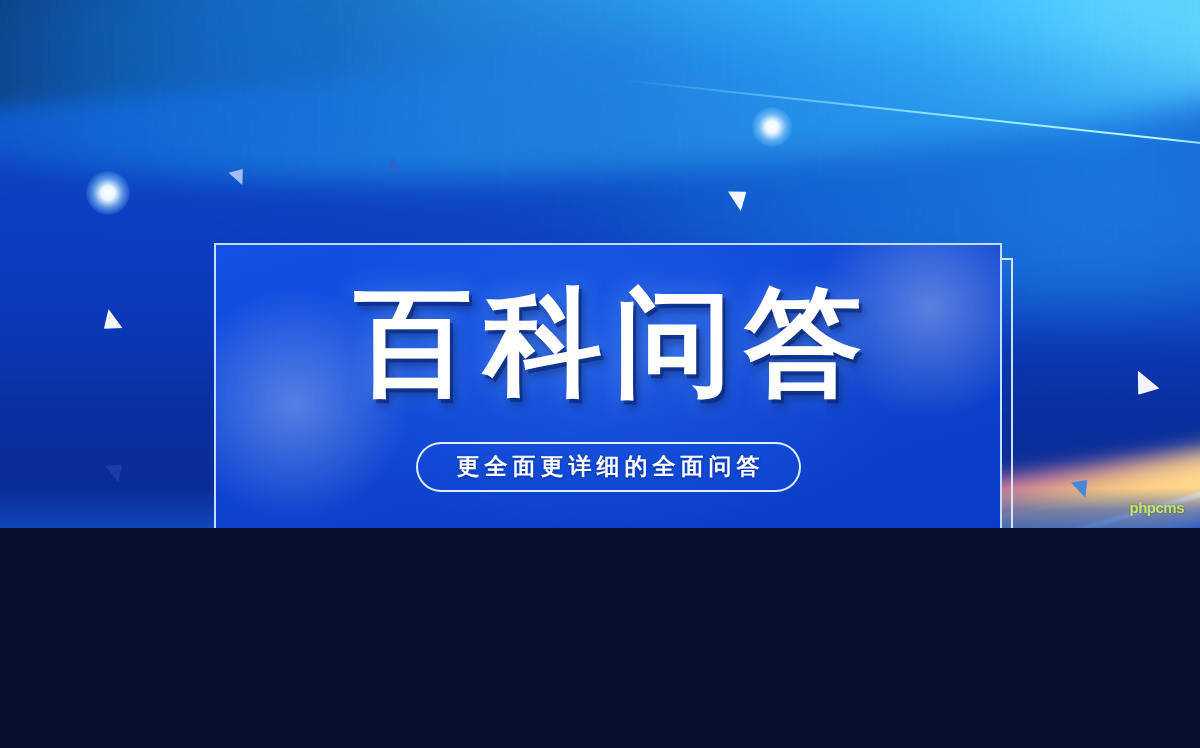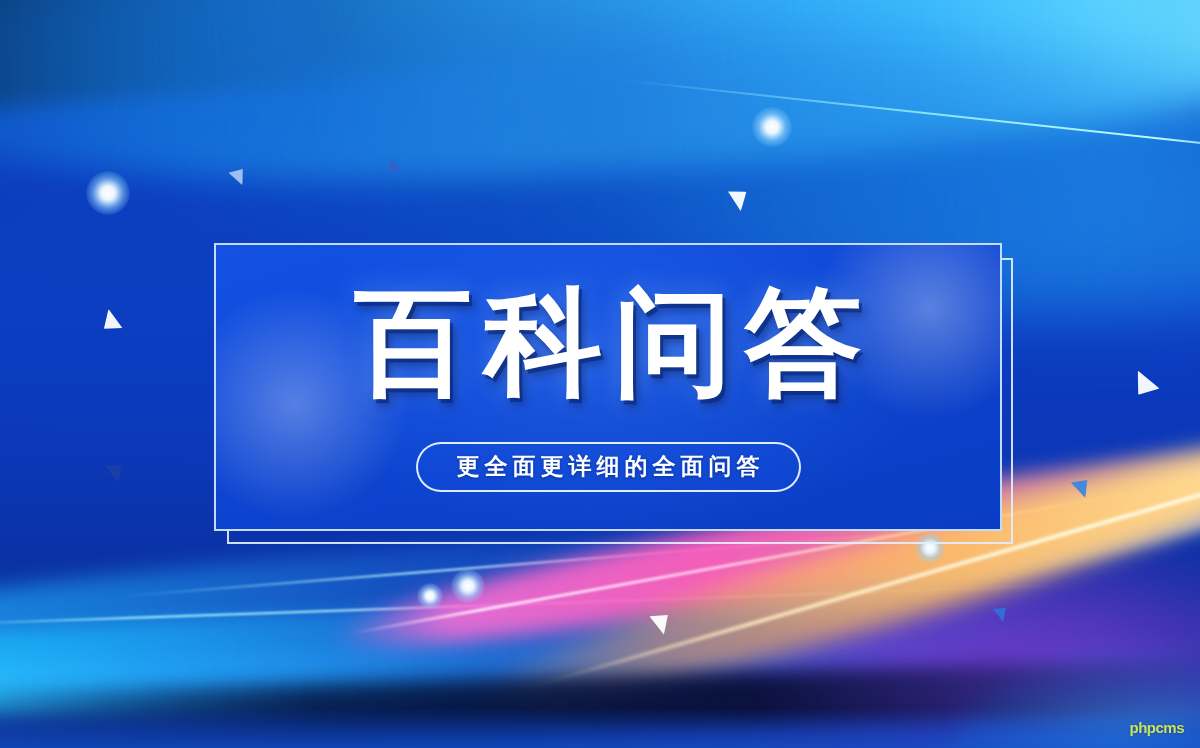--- a/index.html
+++ b/index.html
@@ -7,21 +7,21 @@
     padding: 0;
     background: #06102e;
   }
   body {
     font-family: "Liberation Sans", sans-serif;
   }
 
   #stage {
     position: relative;
     width: 1200px;
-    height: 748px;
+    height: 528px;
     overflow: hidden;
     background: #0b2fa8;
   }
 
   
   .bg-base {
     position: absolute;
     inset: 0;
     background:
       radial-gradient(120% 70% at 72% 6%,  #0a5fd4 0%, rgba(10,95,212,0) 58%),

